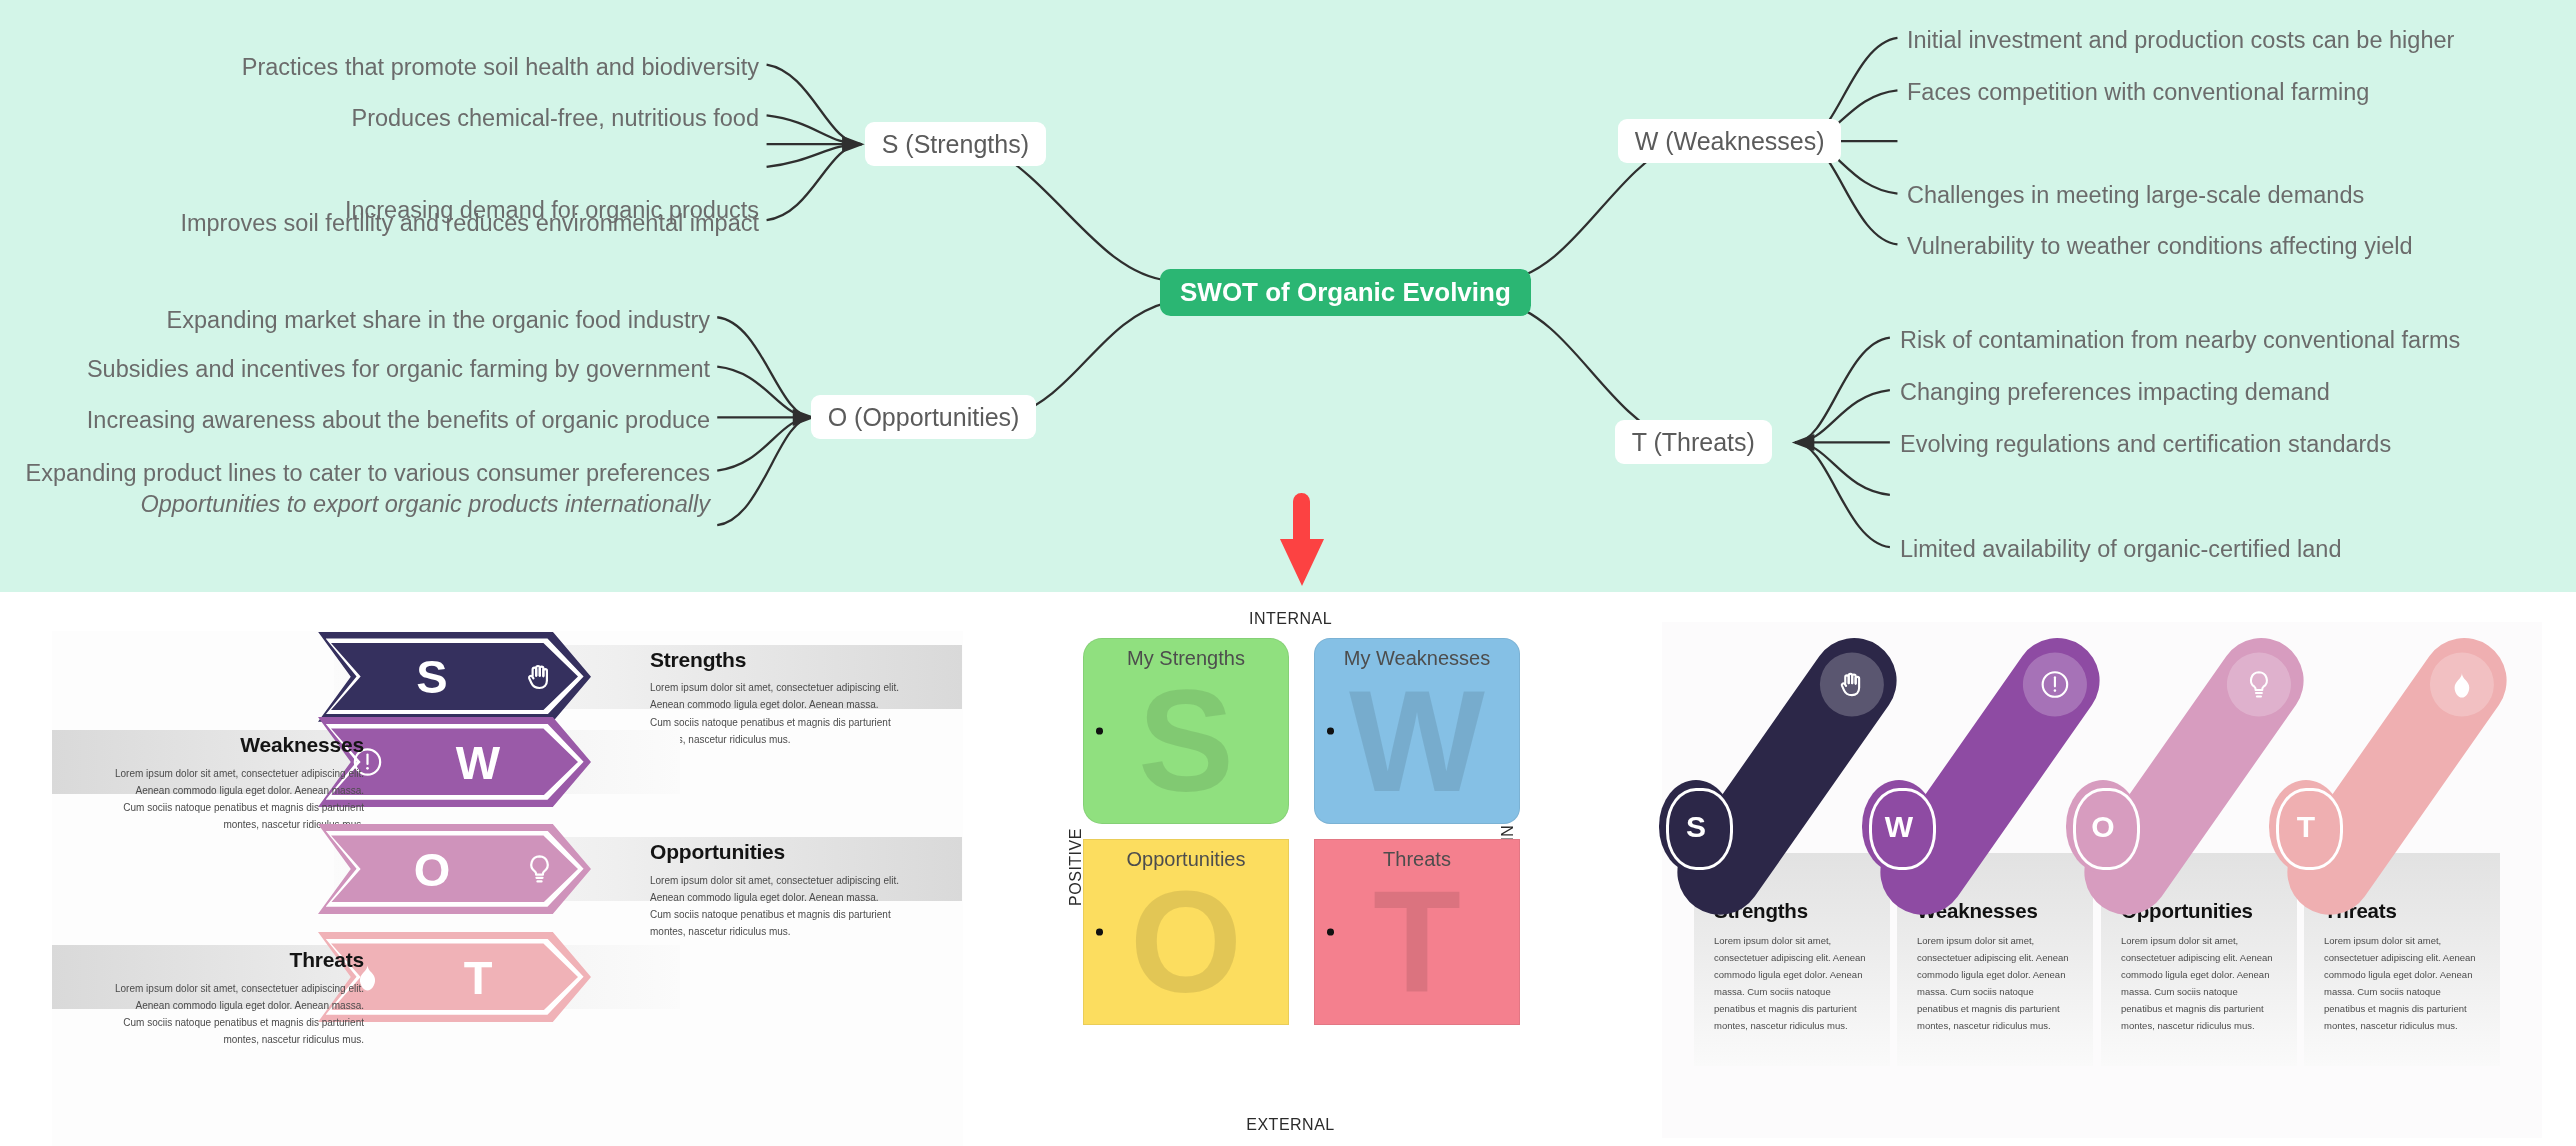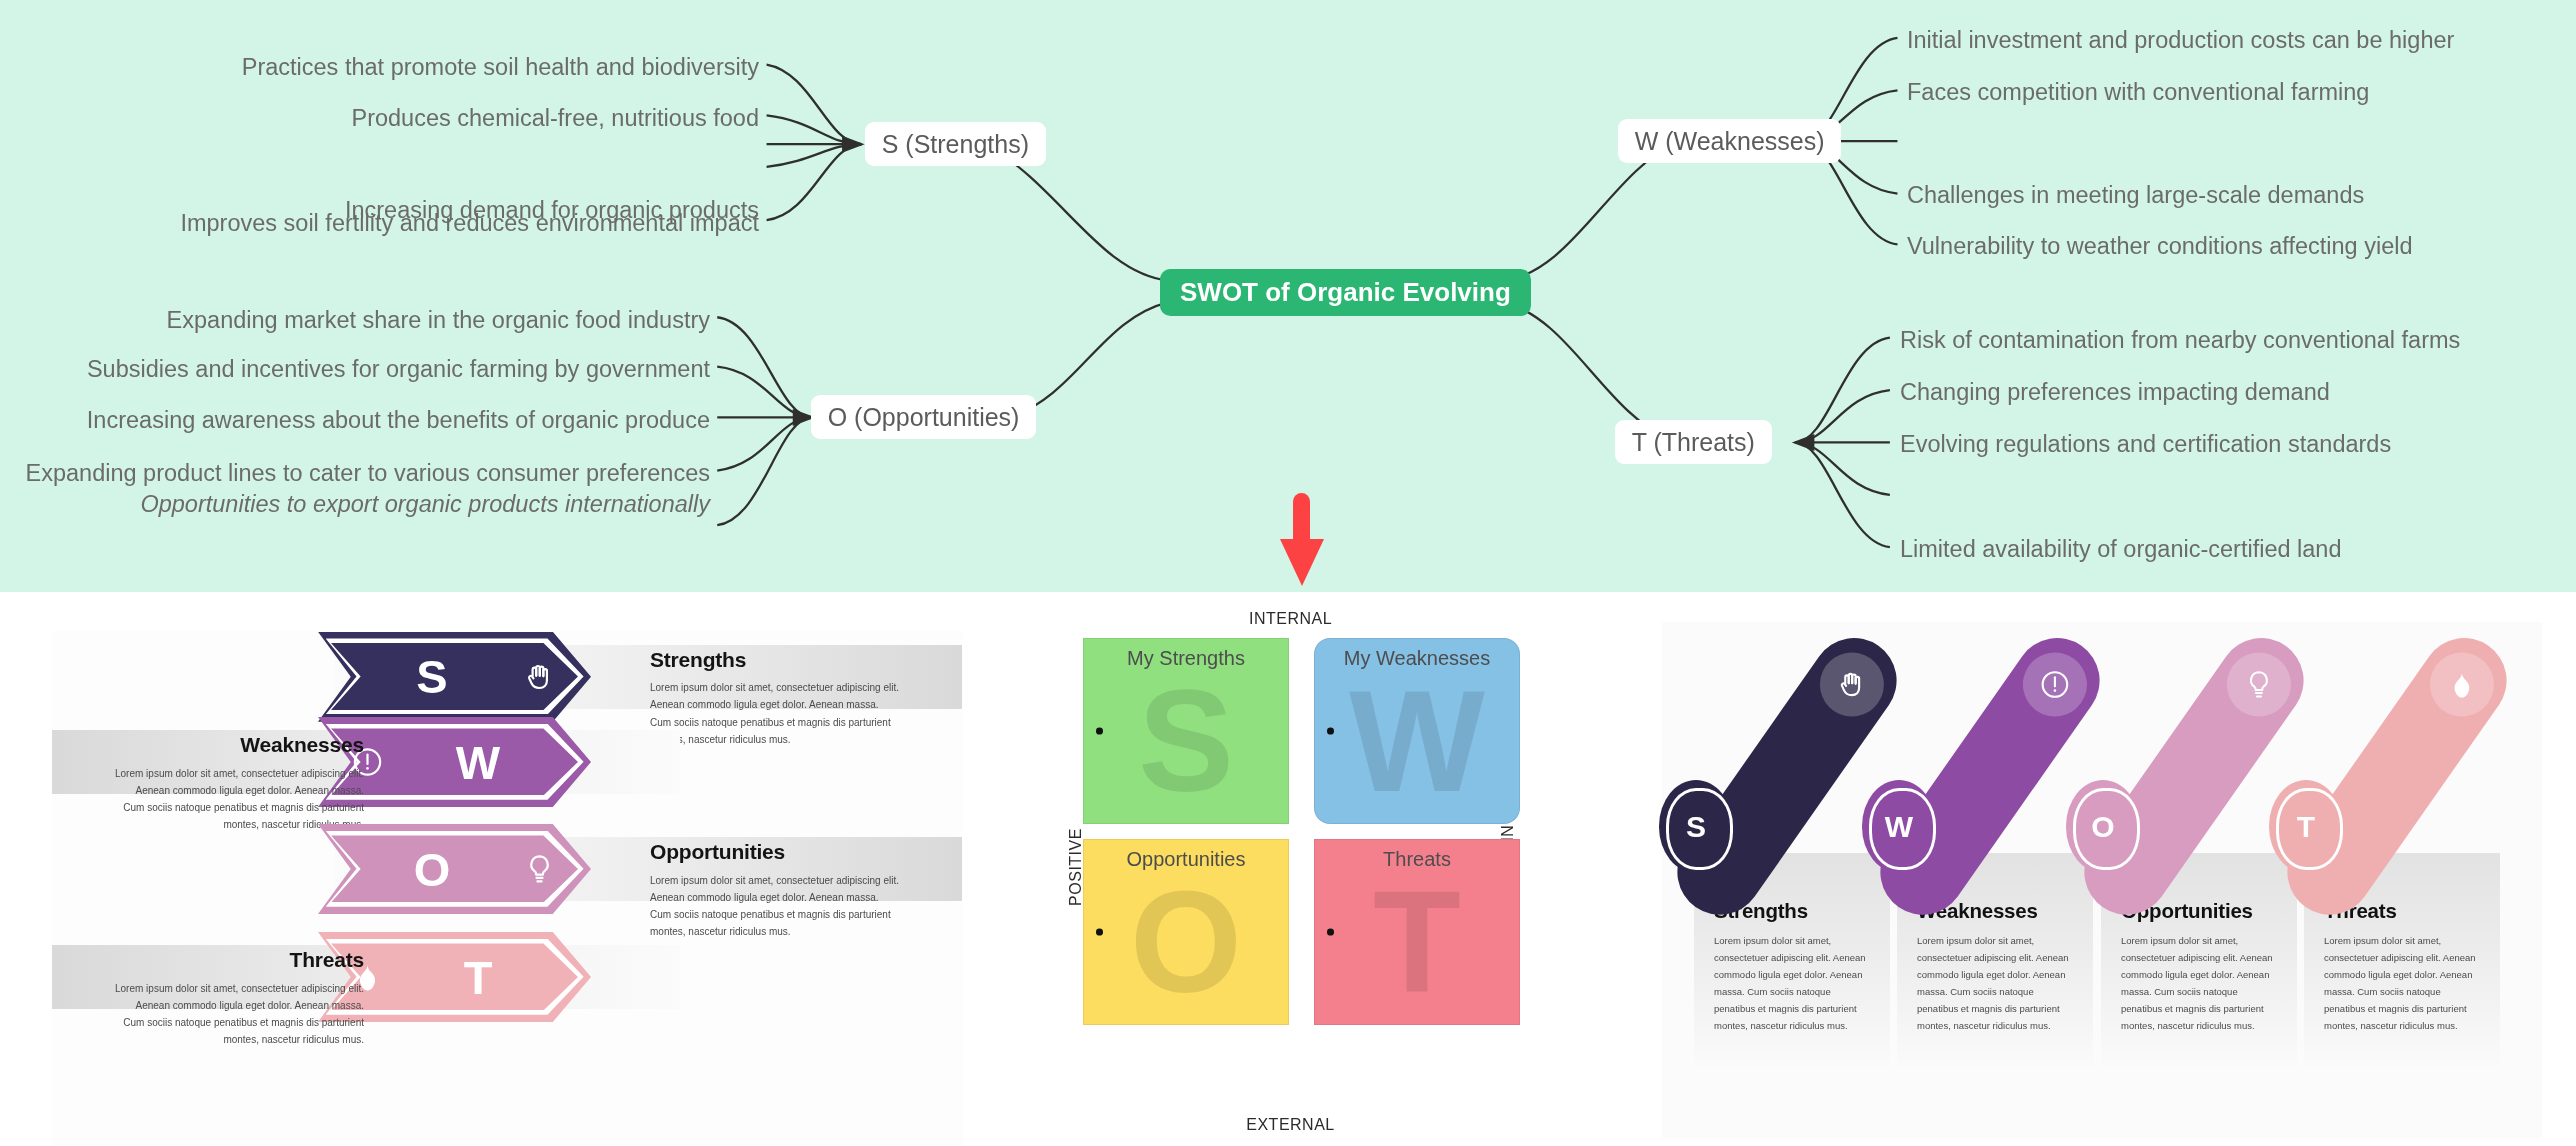--- a/index.html
+++ b/index.html
@@ -351,21 +351,21 @@
       </div>
     </div>
   </div>
 
   <div id="panel-matrix">
     <div class="axis-label" id="lbl-internal">INTERNAL</div>
     <div class="axis-label" id="lbl-external">EXTERNAL</div>
     <div class="axis-label" id="lbl-positive">POSITIVE</div>
     <div class="axis-label" id="lbl-negative">NEGATIVE</div>
 
-    <div class="quad" style="left:24px; top:46px; background:#90e07f;">
+    <div class="quad" style="left:24px; top:46px; background:#90e07f;border-radius:19px;">
       <div class="qtitle">My Strengths</div>
       <div class="ghost">S</div>
       <div class="bullet"></div>
     </div>
 
     <div class="quad" style="left:255px; top:46px; background:#85c0e5;border-radius:16px;">
       <div class="qtitle">My Weaknesses</div>
       <div class="ghost">W</div>
       <div class="bullet"></div>
     </div>

